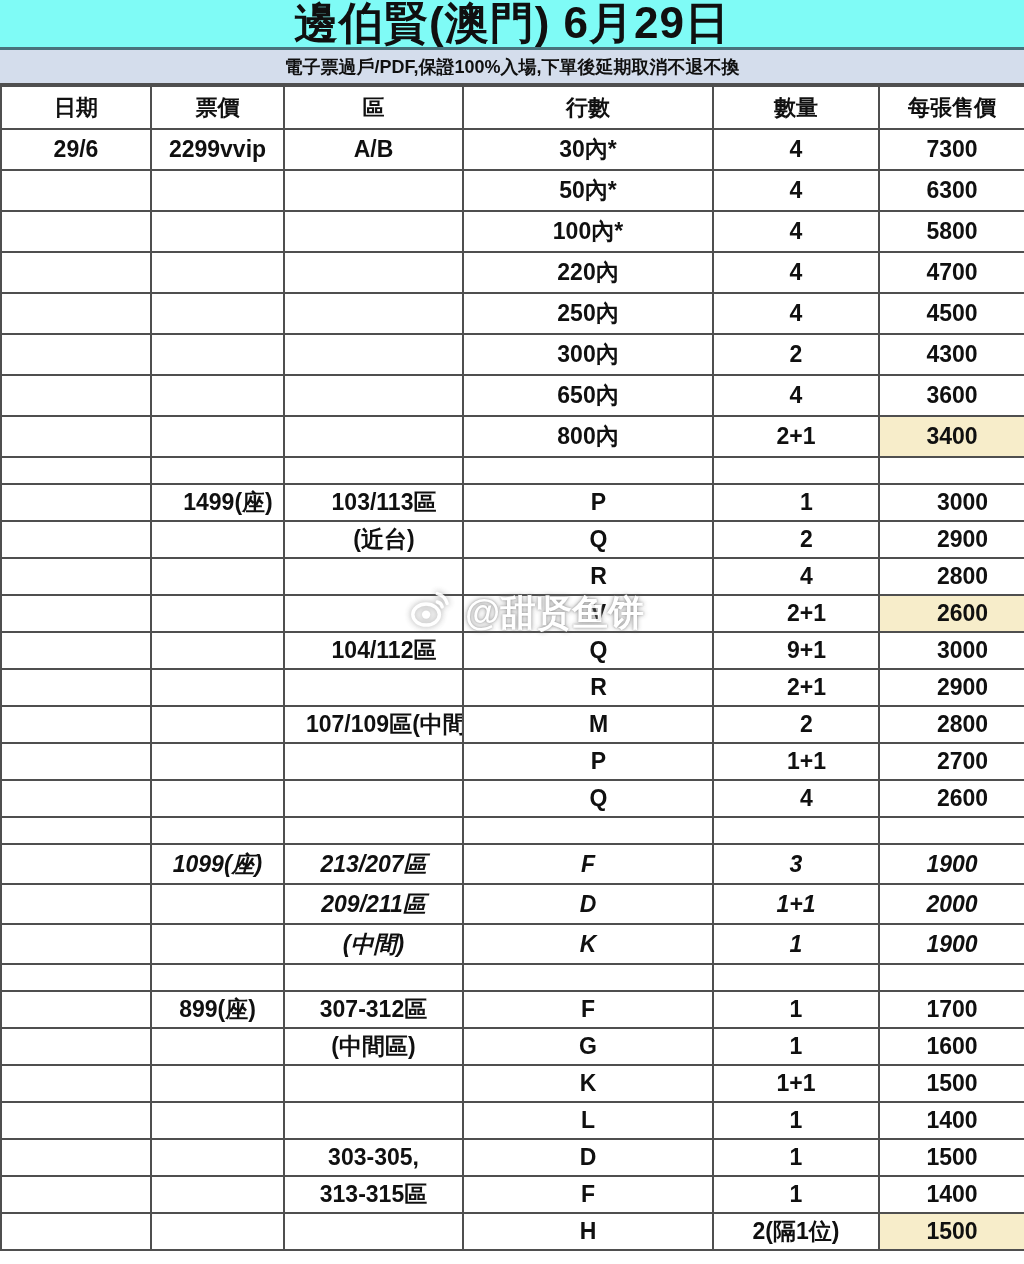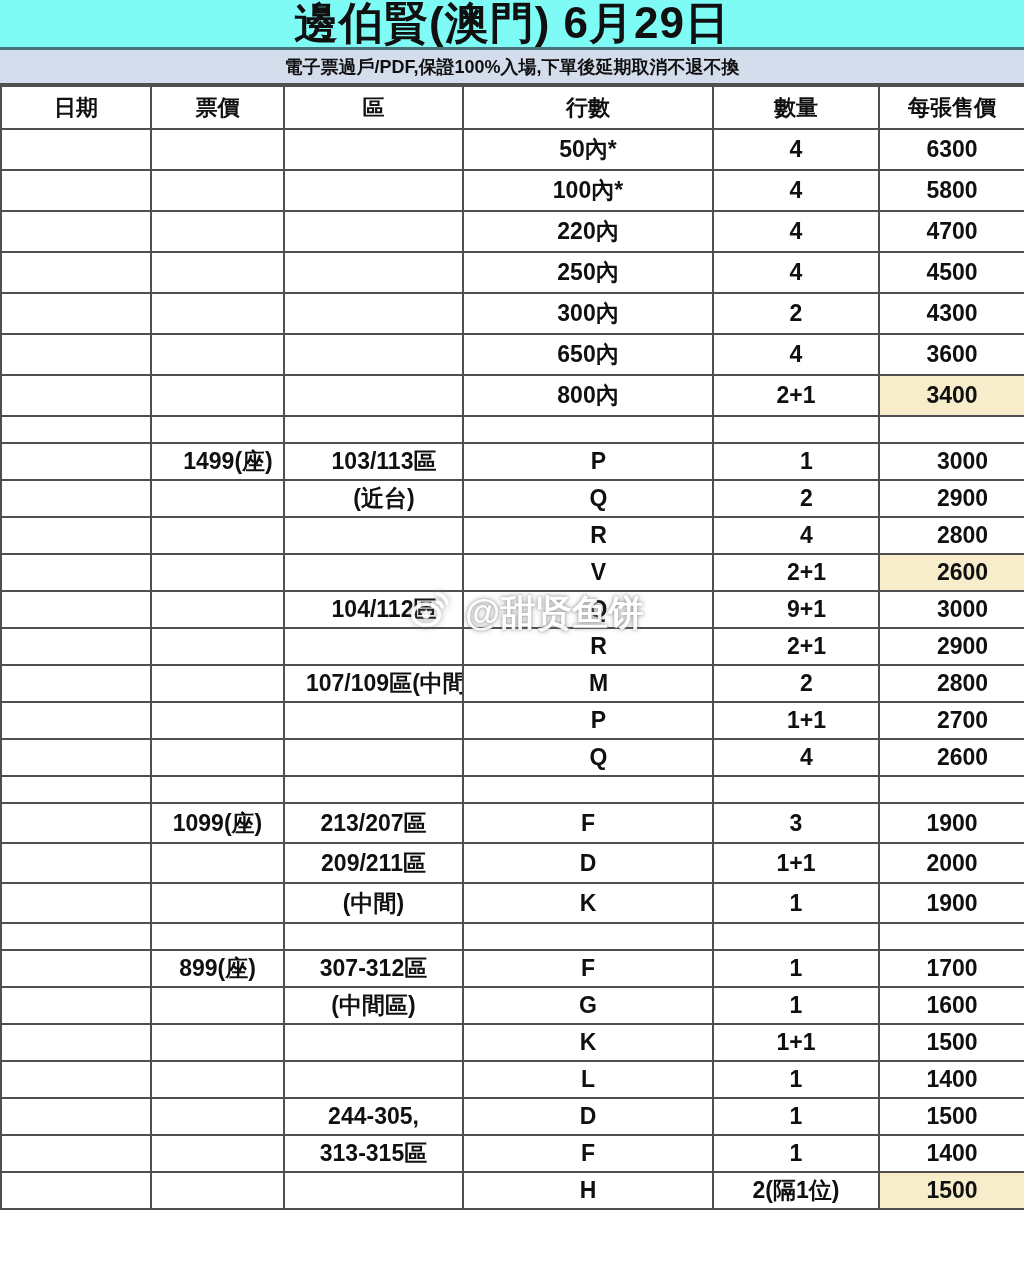--- a/index.html
+++ b/index.html
@@ -44,21 +44,21 @@
     vertical-align:middle;
     font-weight:bold;
     overflow:hidden;
     white-space:nowrap;
     padding:0;
   }
   th{font-size:22px;height:43px;}
   td{font-size:23px;}
   tr.tier-1 td{height:41px;}
   tr.tier-2 td{height:37px;padding-left:21px;}
-  tr.tier-3 td{height:40px;}
+  tr.tier-3 td{height:40px;font-style:italic;}
   tr.tier-4 td{height:37px;}
   tr.spacer td{height:27px;}
   td.hl{background:var(--highlight);}
   .watermark{
     position:absolute;
     left:408px;top:588px;
     display:flex;align-items:center;gap:11px;
     color:#ffffff;
     font-size:36px;
     opacity:0.92;
@@ -90,20 +90,28 @@
       <th>日期</th>
       <th>票價</th>
       <th>區</th>
       <th>行數</th>
       <th>數量</th>
       <th>每張售價</th>
     </tr>
   </thead>
   <tbody>
       <tr class="tier-1">
+        <td>29/6</td>
+        <td>2299vvip</td>
+        <td>A/B</td>
+        <td>30內*</td>
+        <td>4</td>
+        <td>7300</td>
+      </tr>
+      <tr class="tier-1">
         <td></td>
         <td></td>
         <td></td>
         <td>50內*</td>
         <td>4</td>
         <td>6300</td>
       </tr>
       <tr class="tier-1">
         <td></td>
         <td></td>
@@ -300,21 +308,21 @@
         <td></td>
         <td></td>
         <td></td>
         <td>L</td>
         <td>1</td>
         <td>1400</td>
       </tr>
       <tr class="tier-4">
         <td></td>
         <td></td>
-        <td>244-305,</td>
+        <td>303-305,</td>
         <td>D</td>
         <td>1</td>
         <td>1500</td>
       </tr>
       <tr class="tier-4">
         <td></td>
         <td></td>
         <td>313-315區</td>
         <td>F</td>
         <td>1</td>

